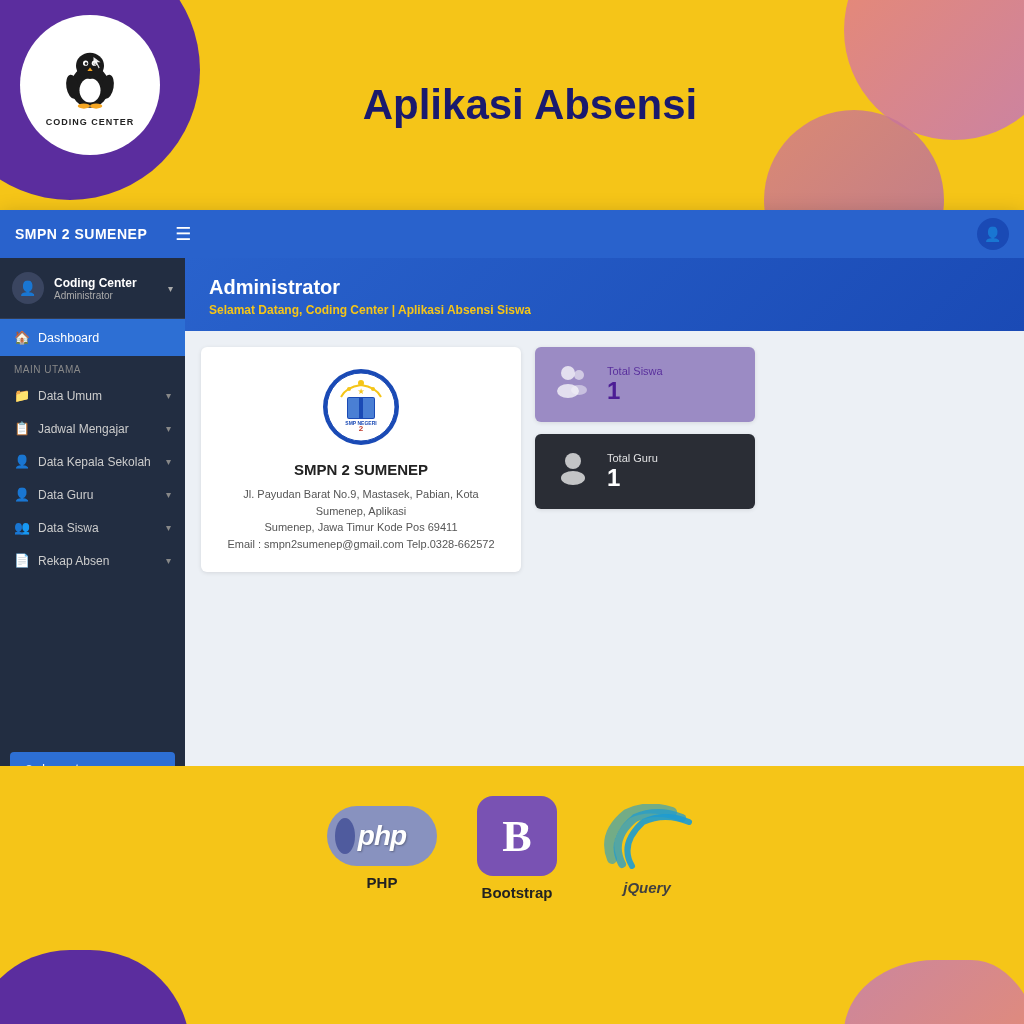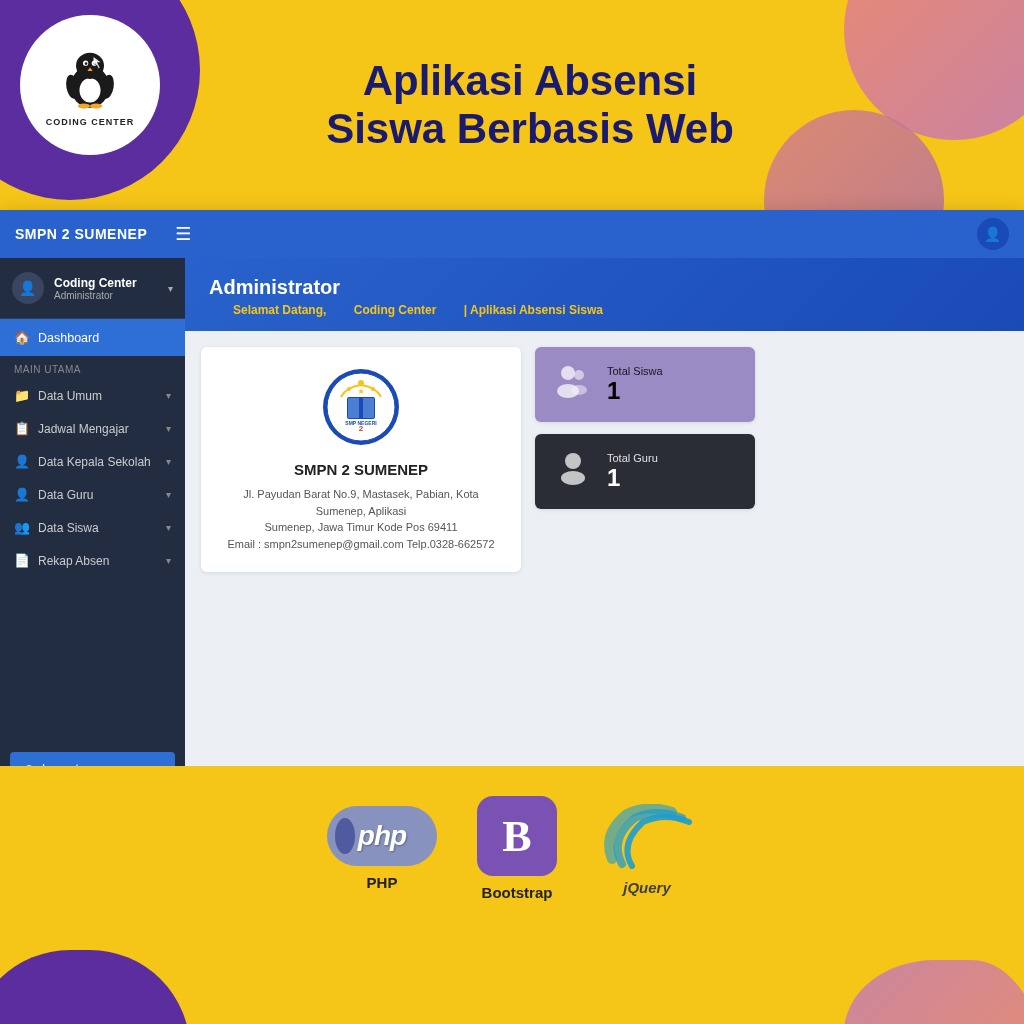--- a/index.html
+++ b/index.html
@@ -273,21 +273,20 @@
       font-weight: bold;
       margin-bottom: 4px;
     }
     .content-header p {
       font-size: 12px;
       color: #cce0ff;
     }
     .content-header p span {
       color: #f5c518;
       font-weight: bold;
-      margin-left: 24px;
     }
 
     .content-body {
       padding: 16px;
       display: flex;
       flex-wrap: wrap;
       gap: 14px;
     }
 
     
@@ -326,21 +325,21 @@
       display: flex;
       align-items: center;
       padding: 16px 20px;
       border-radius: 6px;
       width: 220px;
       gap: 16px;
       box-shadow: 0 1px 4px rgba(0,0,0,0.1);
     }
     .stat-card.purple {
       background: #9b8bc4;
-      color: #000000;
+      color: #4c1d95;
     }
     .stat-card.dark {
       background: #2a2d35;
       color: white;
     }
     .stat-icon {
       font-size: 26px;
       opacity: 0.9;
     }
     .stat-info {}
@@ -485,21 +484,20 @@
       <ellipse cx="47" cy="72" rx="7" ry="3" fill="#f5a623"></ellipse>
 
       <polygon points="44,16 44,26 47,23 50,29 51,28 48,22 52,22" fill="white" opacity="0.9"></polygon>
     </svg>
     <div class="logo-text">CODING CENTER</div>
   </div>
 
   <div class="banner-title">
     <h1>
       <span>Aplikasi Absensi</span><br>
-      <span>Siswa Berbasis Web</span>
     </h1>
   </div>
 </div>
 
 <div class="app-window">
 
   <div class="navbar">
     <span class="navbar-brand">SMPN 2 SUMENEP</span>
     <span class="navbar-toggle">☰</span>
     <div class="navbar-spacer"></div>

